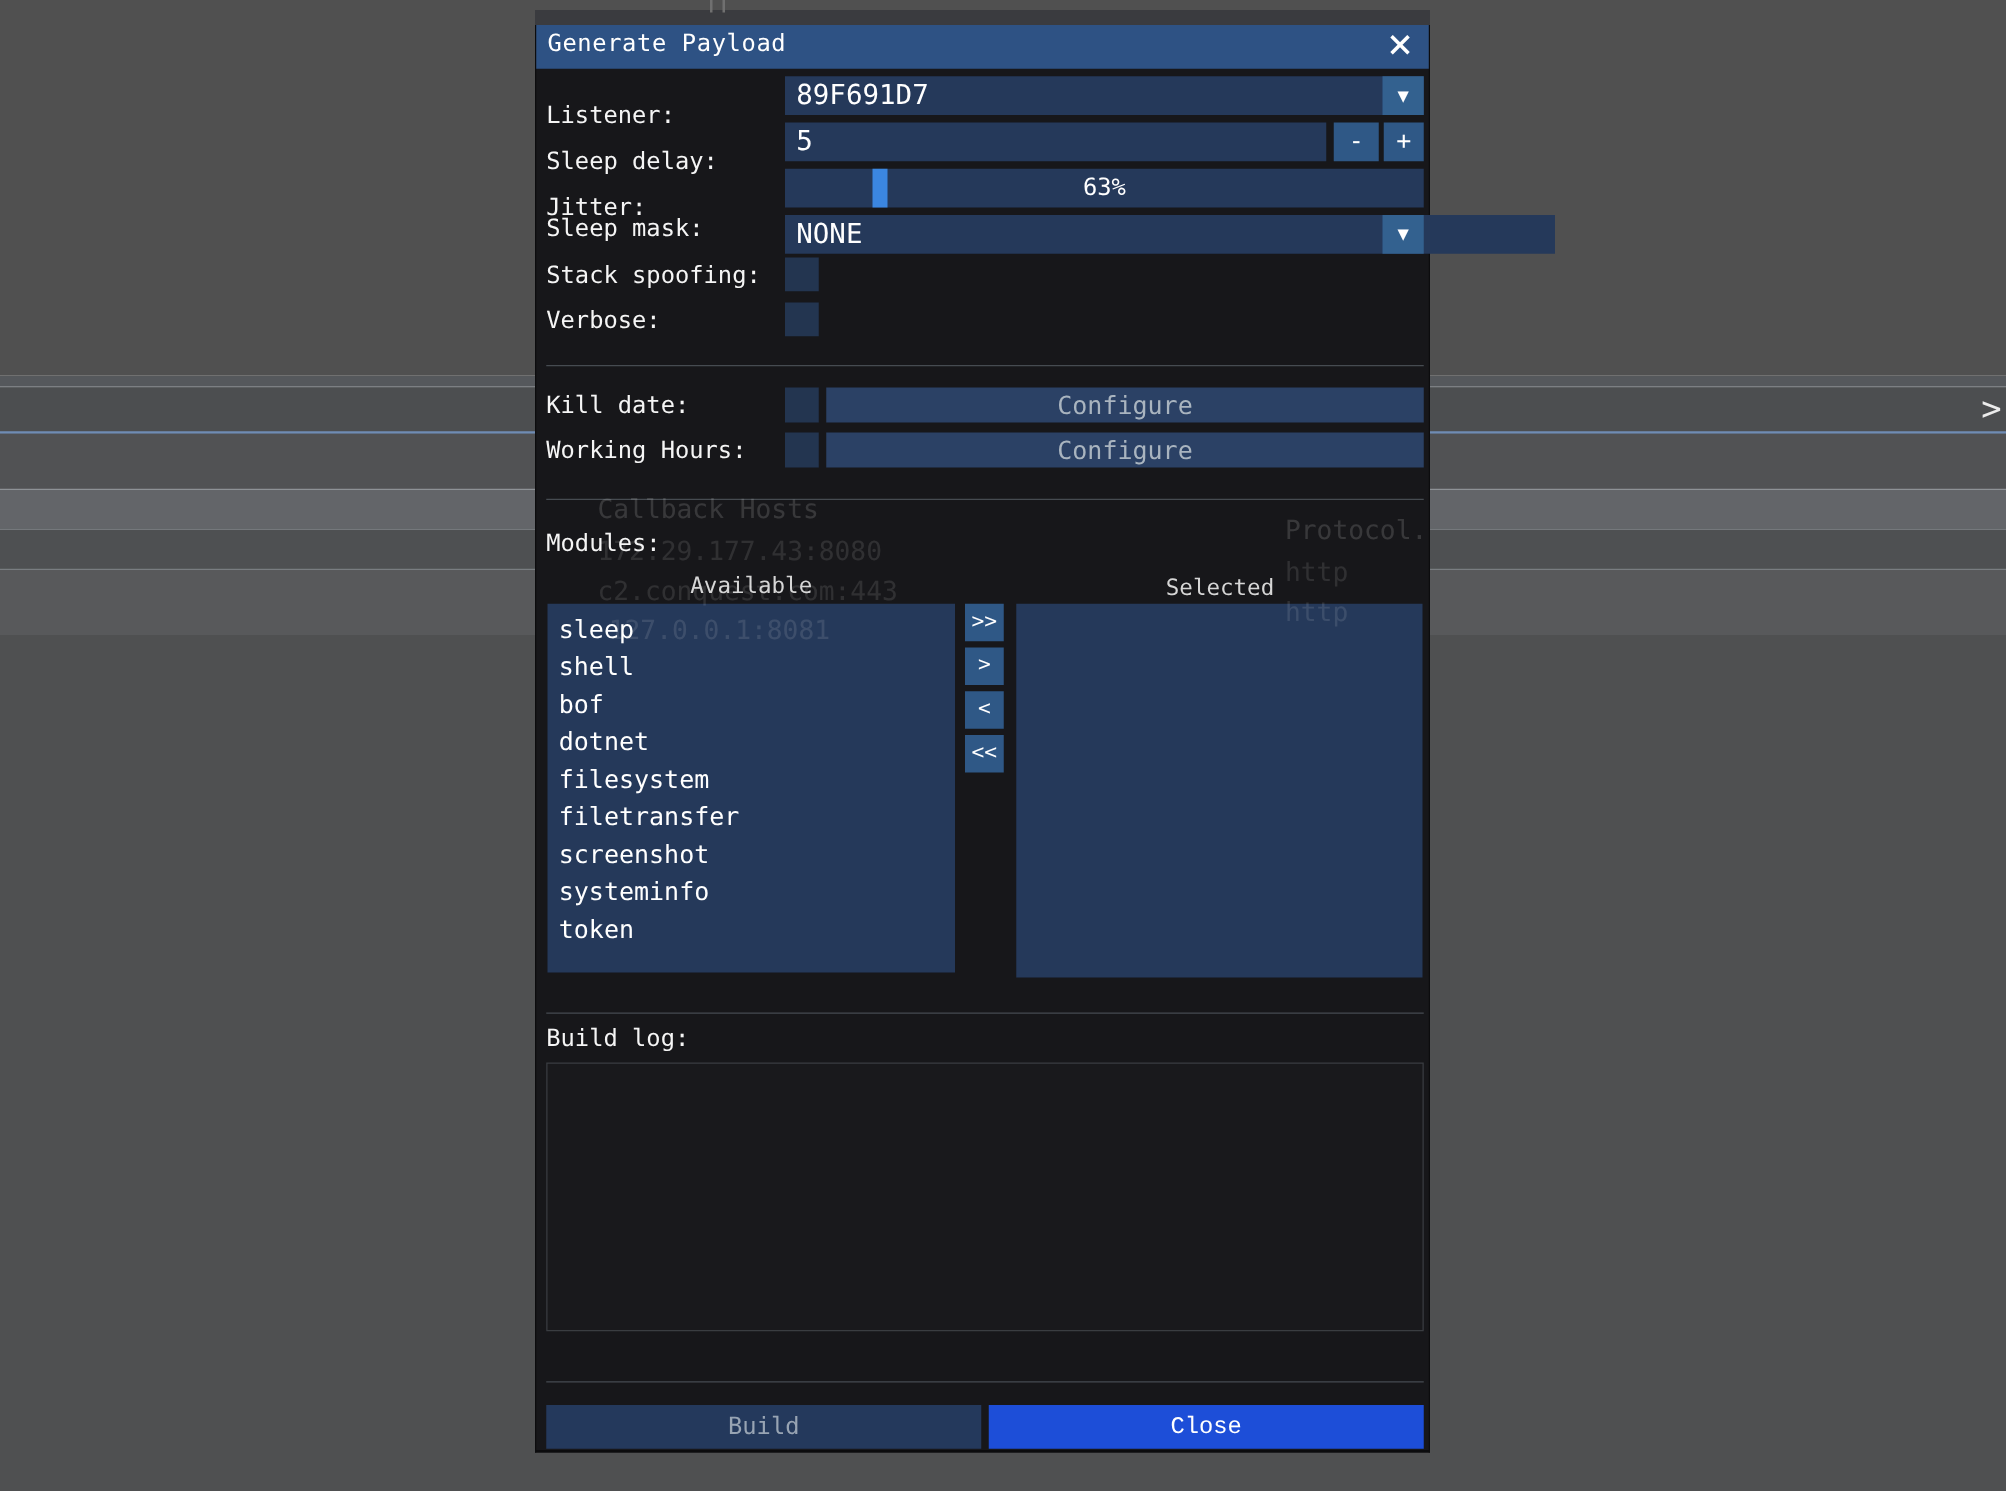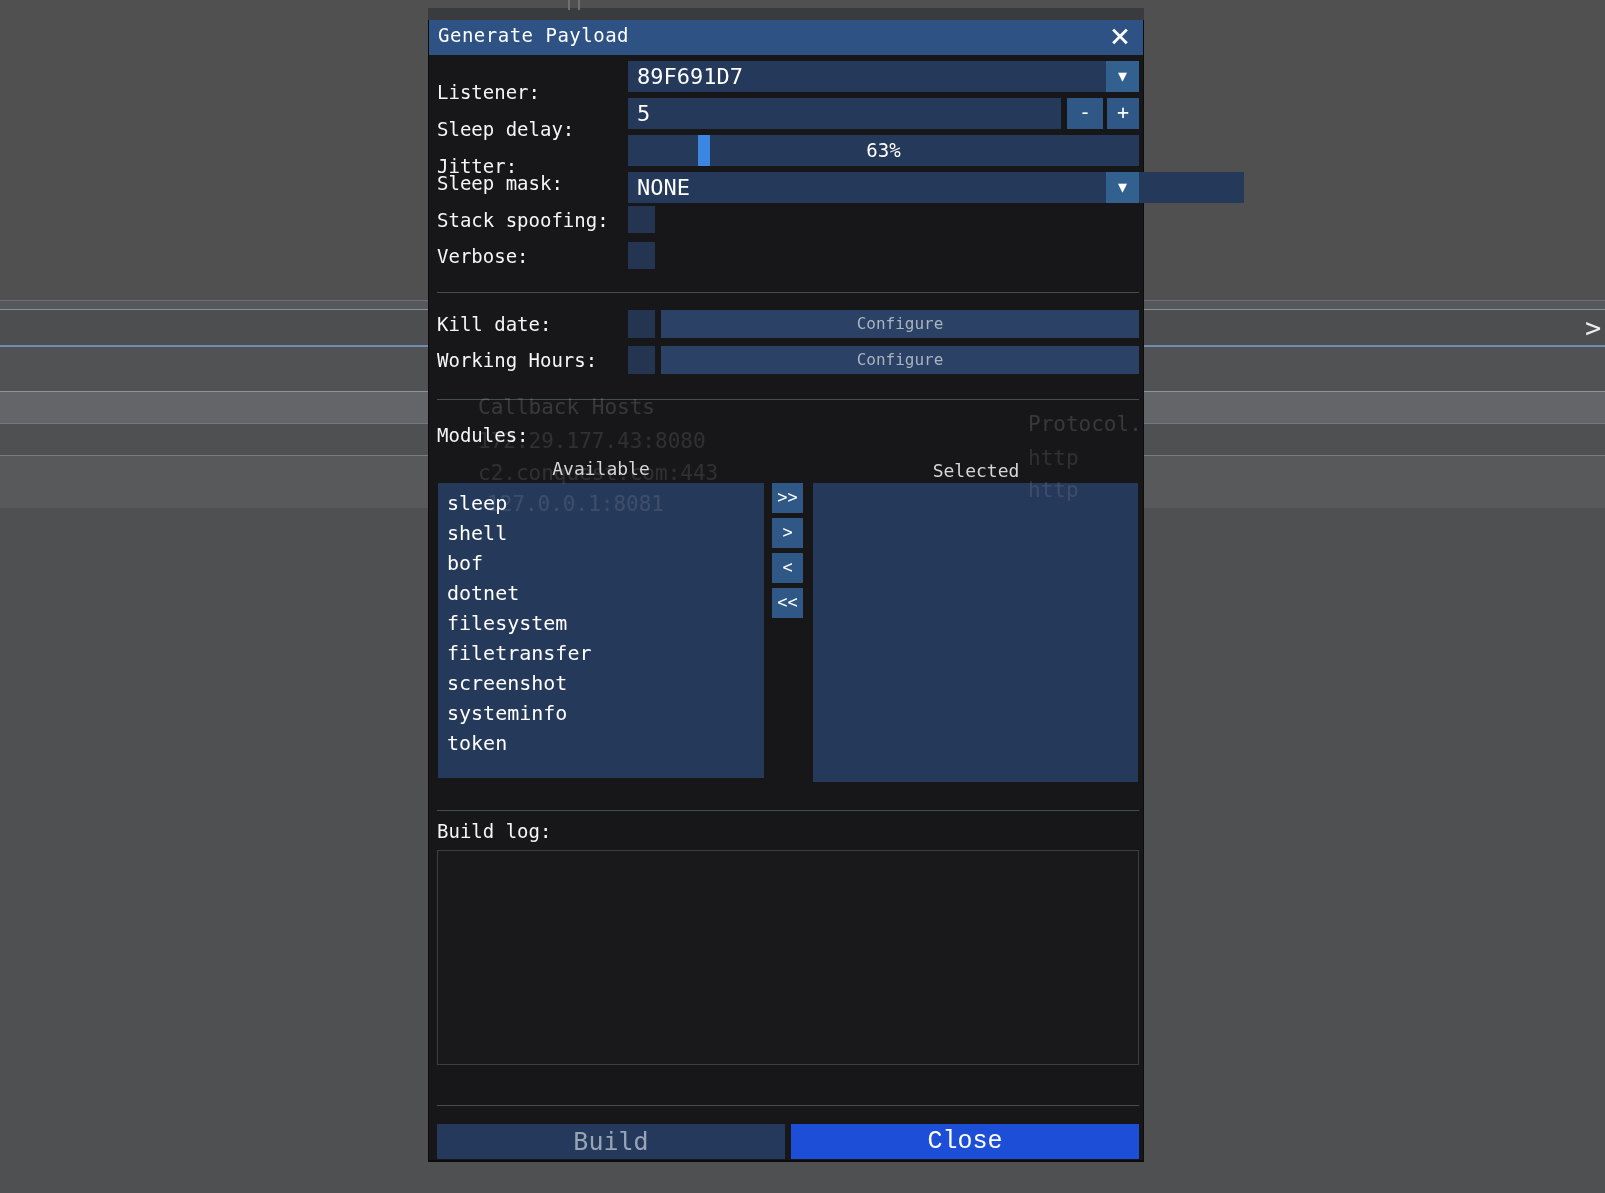--- a/index.html
+++ b/index.html
@@ -25,31 +25,31 @@
   .arrow{position:absolute;left:50%;top:50%;transform:translate(-50%,-52%);
          color:#fff;font-size:15px;line-height:15px;}
   .spinbtn{position:absolute;height:31px;background:#2f5886;color:#fff;font-size:20px;
            text-align:center;line-height:29px;}
   .slider{position:absolute;left:199px;width:511px;height:31px;background:#25395a;}
   .slider .handle{position:absolute;top:0;width:12px;height:31px;background:#3b86e0;}
   .slider .val{position:absolute;left:0;top:0;width:100%;text-align:center;
                font-size:19px;line-height:31px;color:#fff;}
   .checkbox{position:absolute;width:27px;height:27px;background:#233550;}
   .cfgbtn{position:absolute;left:232px;width:478px;height:28px;background:#2b4165;
-          color:#a9b4bf;font-size:16px;text-align:center;line-height:28px;}
+          color:#a9b4bf;font-size:20px;text-align:center;line-height:28px;}
   .sep{position:absolute;left:8px;width:702px;height:1px;background:#464b51;}
   .listhdr{position:absolute;font-size:18px;color:#d6d6d6;transform:translateX(-50%);}
   .modlist{position:absolute;width:326px;height:295px;background:#25395a;
            padding-top:5px;box-sizing:border-box;}
   .modlist .item{font-size:20px;line-height:30px;padding-left:9px;color:#fff;white-space:nowrap;}
   .xferbtn{position:absolute;left:343px;width:31px;height:30px;background:#2f5886;
            color:#fff;font-size:17px;text-align:center;line-height:29px;}
   .logbox{position:absolute;left:8px;top:830px;width:702px;height:215px;
           background:#19191c;border:1px solid #3a3d41;box-sizing:border-box;}
-  .footbtn{position:absolute;top:1104px;width:348px;height:35px;font-size:25px;
+  .footbtn{position:absolute;top:1104px;width:348px;height:35px;font-size:19px;
            text-align:center;line-height:35px;}
   .build{left:8px;background:#24395c;color:#98a4b3;}
   .closebtn{left:362px;background:#1d4ed8;color:#fff;font-family:Liberation Mono, monospace;}
   
   .bleed{position:absolute;z-index:30;pointer-events:none;color:#e8e8e8;
          font-size:21px;line-height:24px;white-space:nowrap;}
   .bleed.hdr{opacity:.16;}
   .bleed.row{opacity:.12;}
   .bleed .proto{position:absolute;left:550px;top:17px;}
 </style>

